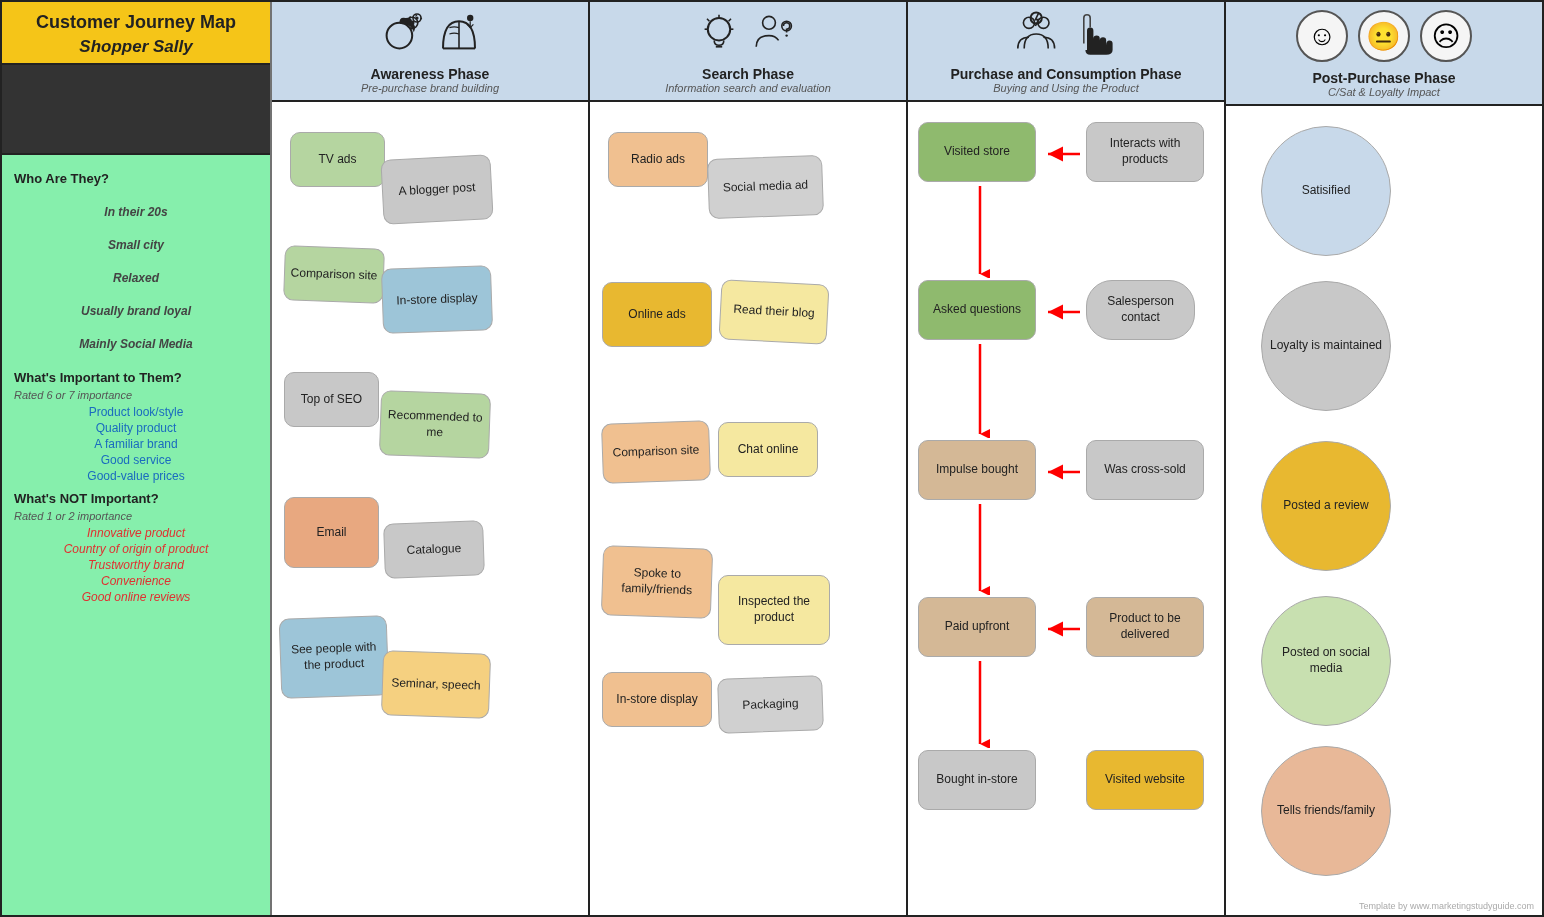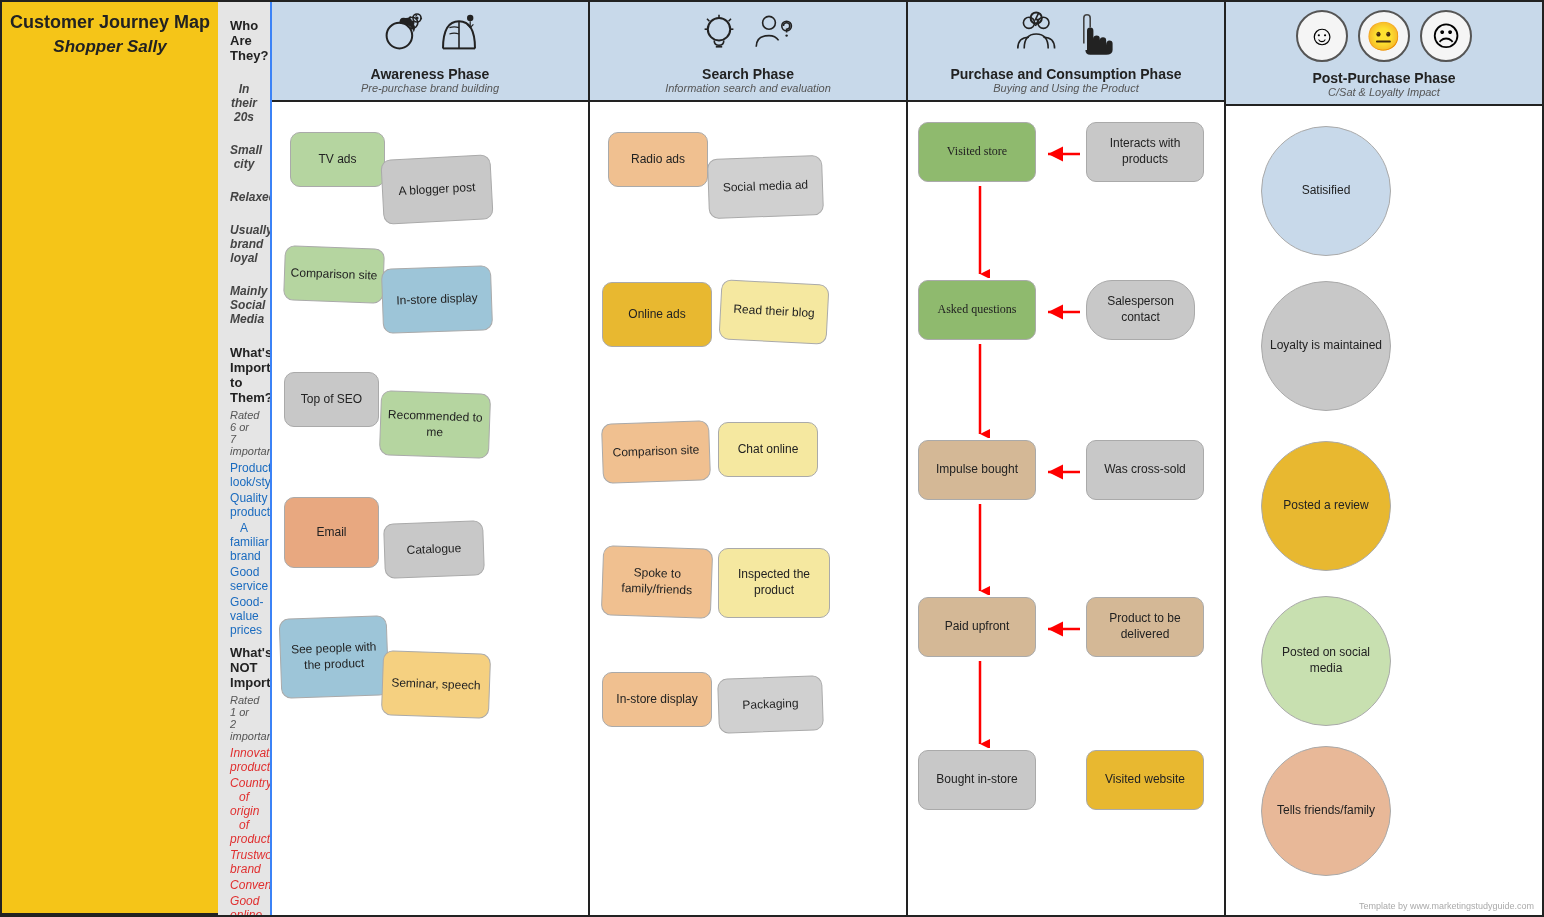--- a/index.html
+++ b/index.html
@@ -9,24 +9,24 @@
       display: flex;
       width: 1544px;
       height: 917px;
       border: 2px solid #222;
     }
 
     
     .left-panel {
       width: 270px;
       min-width: 270px;
-      background: #e5e5e5;
-      border-right: 2px solid #3b82f6;
-      display: flex;
-      flex-direction: row;
+      background: #86efac;
+      border-right: 2px solid #737373;
+      display: flex;
+      flex-direction: column;
     }
     .left-header {
       background: #f5c518;
       border-bottom: 2px solid #222;
       padding: 10px 8px 6px 8px;
       text-align: center;
     }
     .left-header .title {
       font-size: 18px;
       font-weight: bold;
@@ -159,21 +159,21 @@
     .card-yellow { background: #f5d080; }
     .card-salmon { background: #e8a880; }
 
     
     .card-gold { background: #e8b830; }
     .card-light-yellow { background: #f5e8a0; }
     .card-light-gray { background: #d0d0d0; }
     .card-peach { background: #f0c090; }
 
     
-    .card-purchase-green { background: #8fba6e; font-family: Liberation Serif, serif; }
+    .card-purchase-green { background: #8fba6e; }
     .card-purchase-gray { background: #c8c8c8; }
     .card-purchase-tan { background: #d4b896; }
     .card-purchase-gold { background: #e8b830; }
 
     
     .circle {
       position: absolute;
       border-radius: 50%;
       border: 1.5px solid #aaa;
       display: flex;
@@ -329,21 +329,21 @@
       <div class="phase-subtitle"><em>Information search and evaluation</em></div>
     </div>
     <div class="phase-body">
       <div class="card card-peach" style="left:18px;top:30px;width:100px;height:55px;">Radio ads</div>
       <div class="card card-light-gray" style="left:118px;top:55px;width:115px;height:60px;transform:rotate(-2deg);">Social media ad</div>
       <div class="card card-gold" style="left:12px;top:180px;width:110px;height:65px;">Online ads</div>
       <div class="card card-light-yellow" style="left:130px;top:180px;width:108px;height:60px;transform:rotate(3deg);">Read their blog</div>
       <div class="card card-peach" style="left:12px;top:320px;width:108px;height:60px;transform:rotate(-2deg);">Comparison site</div>
       <div class="card card-light-yellow" style="left:128px;top:320px;width:100px;height:55px;">Chat online</div>
       <div class="card card-peach" style="left:12px;top:445px;width:110px;height:70px;transform:rotate(2deg);">Spoke to family/friends</div>
-      <div class="card card-light-yellow" style="left:128px;top:446px;width:112px;height:70px;">Inspected the product</div>
+      <div class="card card-light-yellow" style="left:128px;top:473px;width:112px;height:70px;">Inspected the product</div>
       <div class="card card-peach" style="left:12px;top:570px;width:110px;height:55px;">In-store display</div>
       <div class="card card-light-gray" style="left:128px;top:575px;width:105px;height:55px;transform:rotate(-2deg);">Packaging</div>
     </div>
   </div>
 
   <div class="phase-col">
     <div class="phase-header">
       <div class="phase-icons">
 
         <svg class="phase-icon-svg" viewBox="0 0 60 60">

